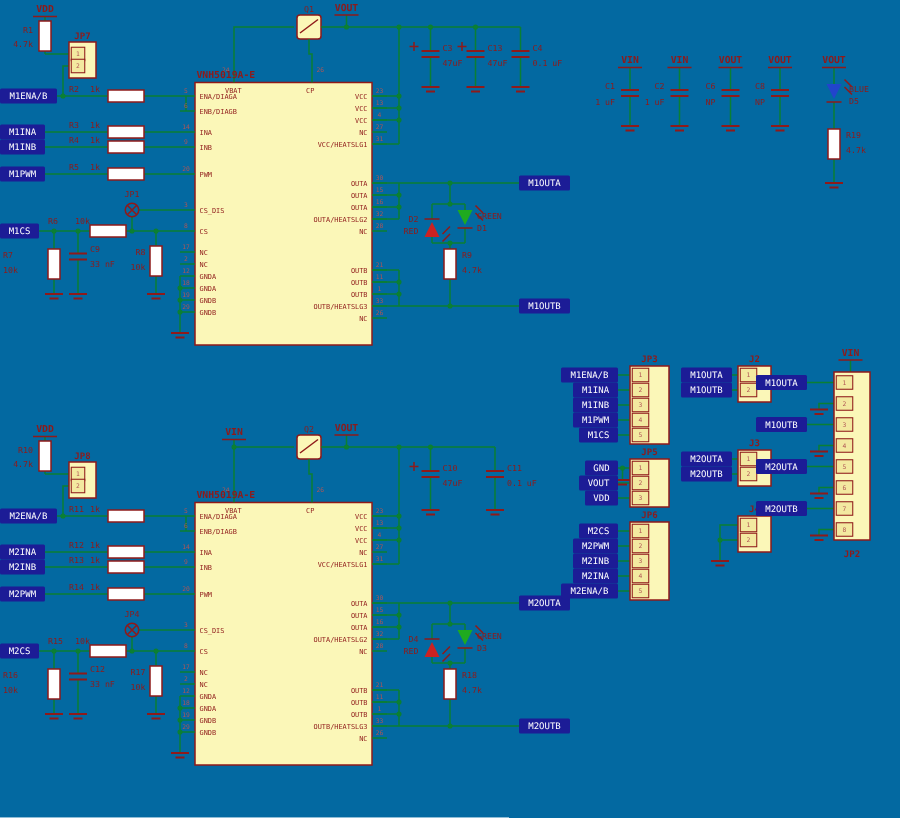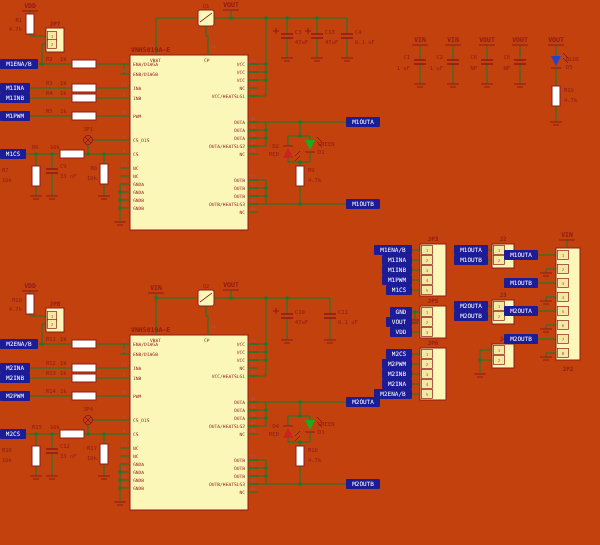--- a/index.html
+++ b/index.html
@@ -1,16 +1,16 @@
 <!DOCTYPE html>
 <html><head>
 <meta charset="utf-8">
 <style>
   html,body{margin:0;padding:0;background:#fff;}
-  #stage{width:600px;height:545px;position:relative;background:#c2410c;}
+  #stage{width:600px;height:545px;position:relative;background:#0369a1;}
   svg text{font-family:"DejaVu Sans Mono",monospace;}
   .wire{stroke:#0b7f33;stroke-width:1;fill:none;}
   .sym{stroke:#8f1a1a;stroke-width:1;fill:none;}
   .gndl{stroke:#8f1a1a;stroke-width:1.2;fill:none;}
   .plate{stroke:#8f1a1a;stroke-width:1.4;fill:none;}
   .part{fill:#fbf7b8;stroke:#8f1a1a;stroke-width:1;}
   .pinbox{fill:#f3e9a0;stroke:#8f1a1a;stroke-width:0.7;}
   .res{fill:#ffffff;stroke:#8f1a1a;stroke-width:1;}
   .chip{fill:#1c1c96;}
   .dot{fill:#0b7f33;}

